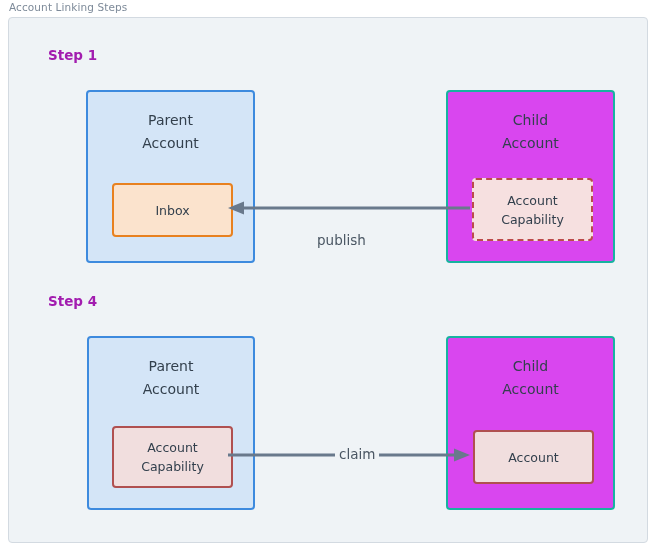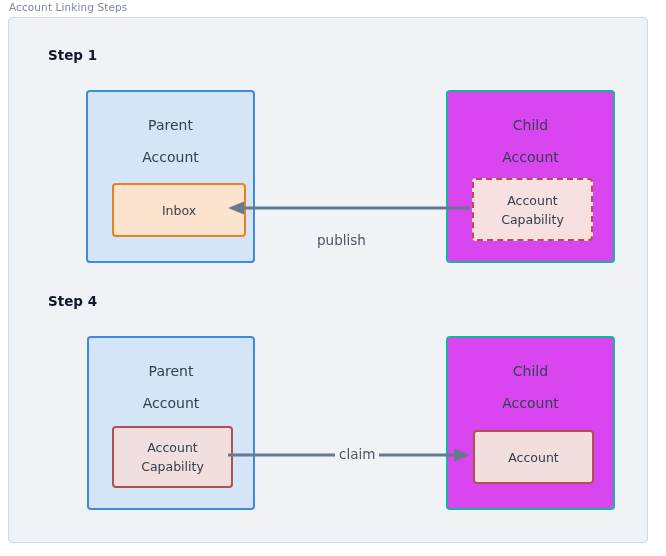--- a/index.html
+++ b/index.html
@@ -42,21 +42,21 @@
     border: 1px solid #d3dae1;
     border-radius: 4px;
     background: #eff3f6;
   }
 
   
   .step-label {
     position: absolute;
     font-size: 13.5px;
     font-weight: bold;
-    color: #0f172a;
+    color: #a21caf;
     font-family: "DejaVu Sans", sans-serif;
     white-space: nowrap;
   }
   #step1-label { left: 48px; top: 47px; }
   #step2-label { left: 48px; top: 293px; }
 
   
   .account-box {
     position: absolute;
     box-sizing: border-box;
@@ -70,21 +70,21 @@
     background: #d946ef;
     border: 2px solid #17b3a0;
   }
   .account-box .account-title {
     position: absolute;
     left: 0;
     right: 0;
     top: 17px;
     text-align: center;
     font-size: 14px;
-    line-height: 32px;
+    line-height: 23px;
     color: #33404d;
     font-family: "DejaVu Sans", sans-serif;
     white-space: pre-line;
   }
 
   
   .res-box {
     position: absolute;
     box-sizing: border-box;
     border-radius: 4px;
@@ -142,21 +142,21 @@
 
   <div class="diagram-title">Account Linking Steps</div>
 
   <div class="diagram-frame"></div>
 
   <div class="step-label" id="step1-label">Step 1</div>
 
   <div class="account-box parent-box" style="left:86px; top:90px; width:169px; height:173px;">
     <div class="account-title">Parent
 Account</div>
-    <div class="res-box res-inbox" style="left:24px; top:91px; width:134px; height:54px;">Inbox</div>
+    <div class="res-box res-inbox" style="left:24px; top:91px; width:121px; height:54px;">Inbox</div>
   </div>
 
   <div class="account-box child-box" style="left:446px; top:90px; width:169px; height:173px;">
     <div class="account-title">Child
 Account</div>
     <div class="res-box res-cap-dashed" style="left:24px; top:86px; width:121px; height:63px;">Account
 Capability</div>
   </div>
 
   <svg class="arrow-svg" id="arrow-publish" style="left:228px; top:200px;" width="242" height="16" viewBox="0 0 242 16">

